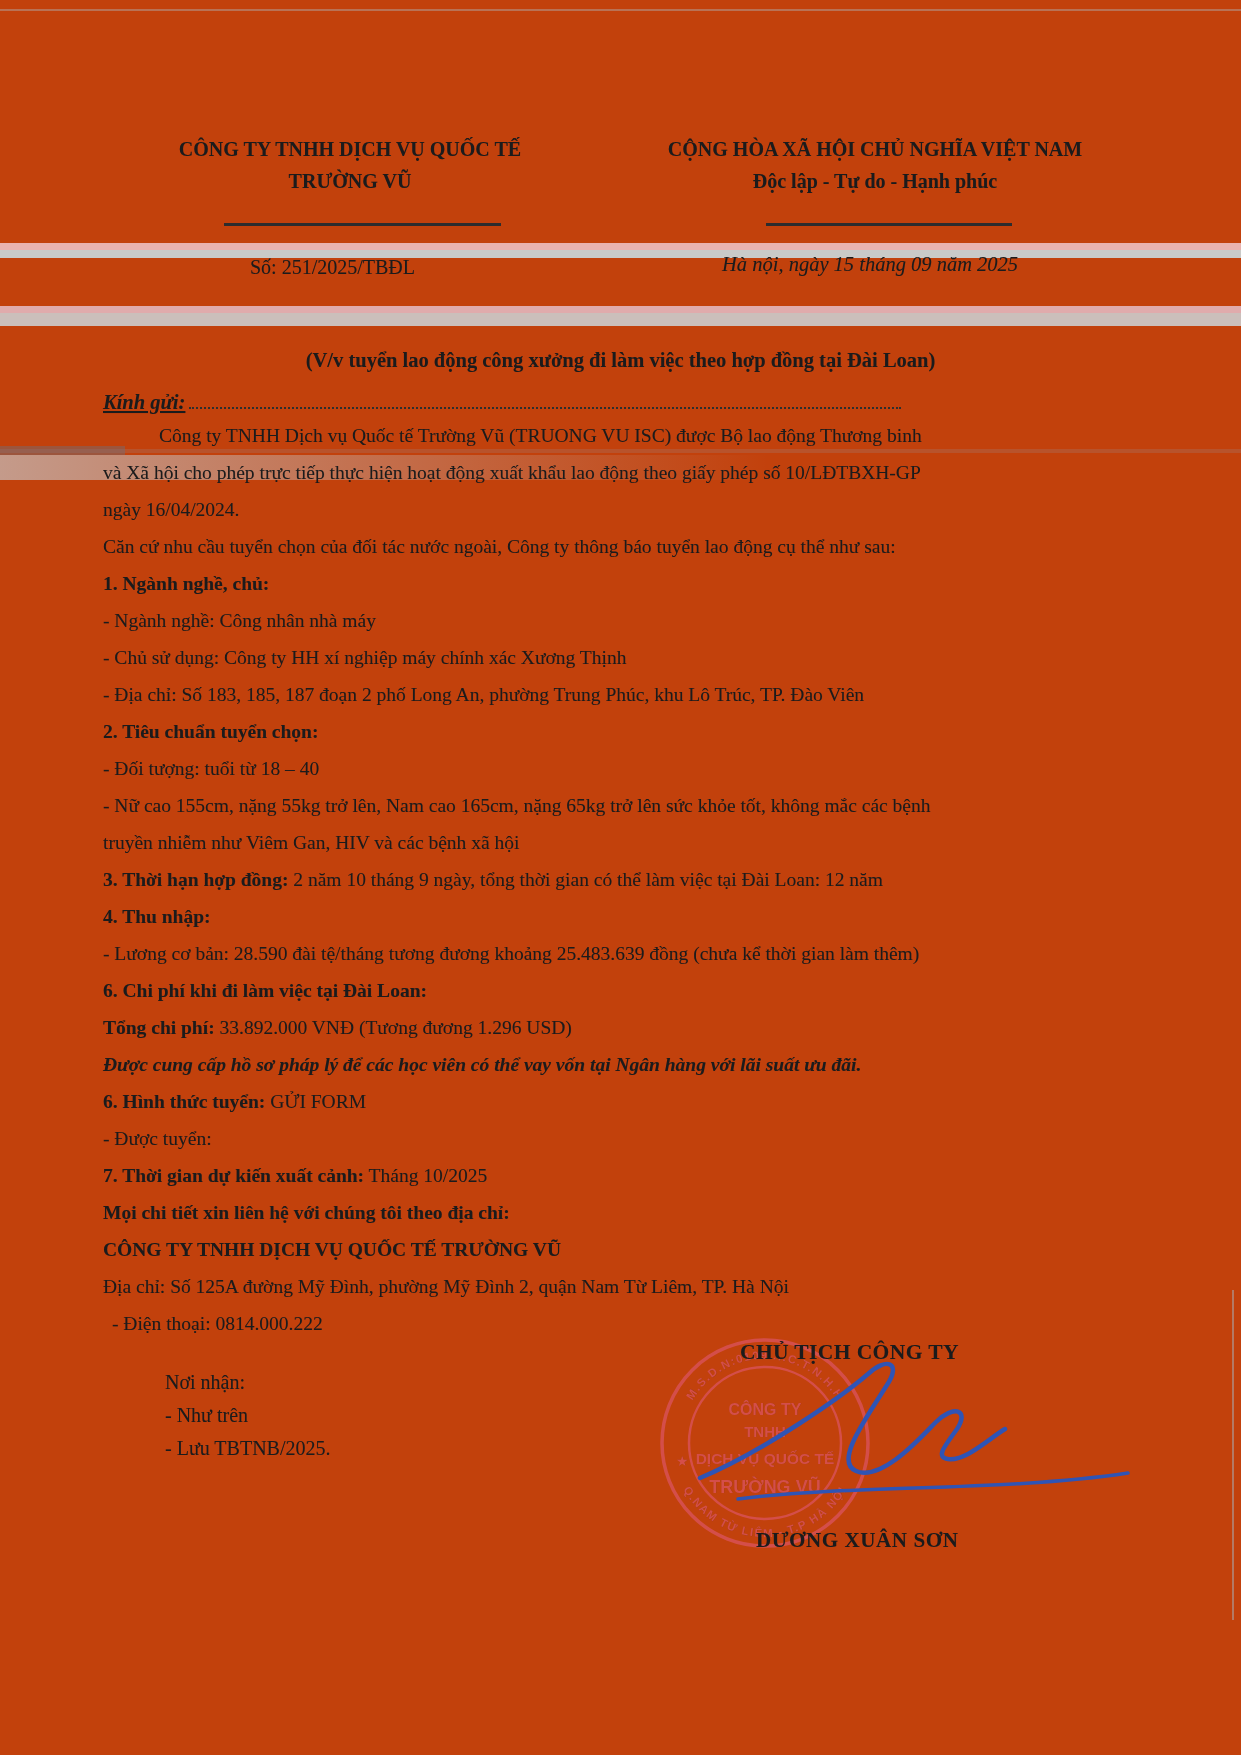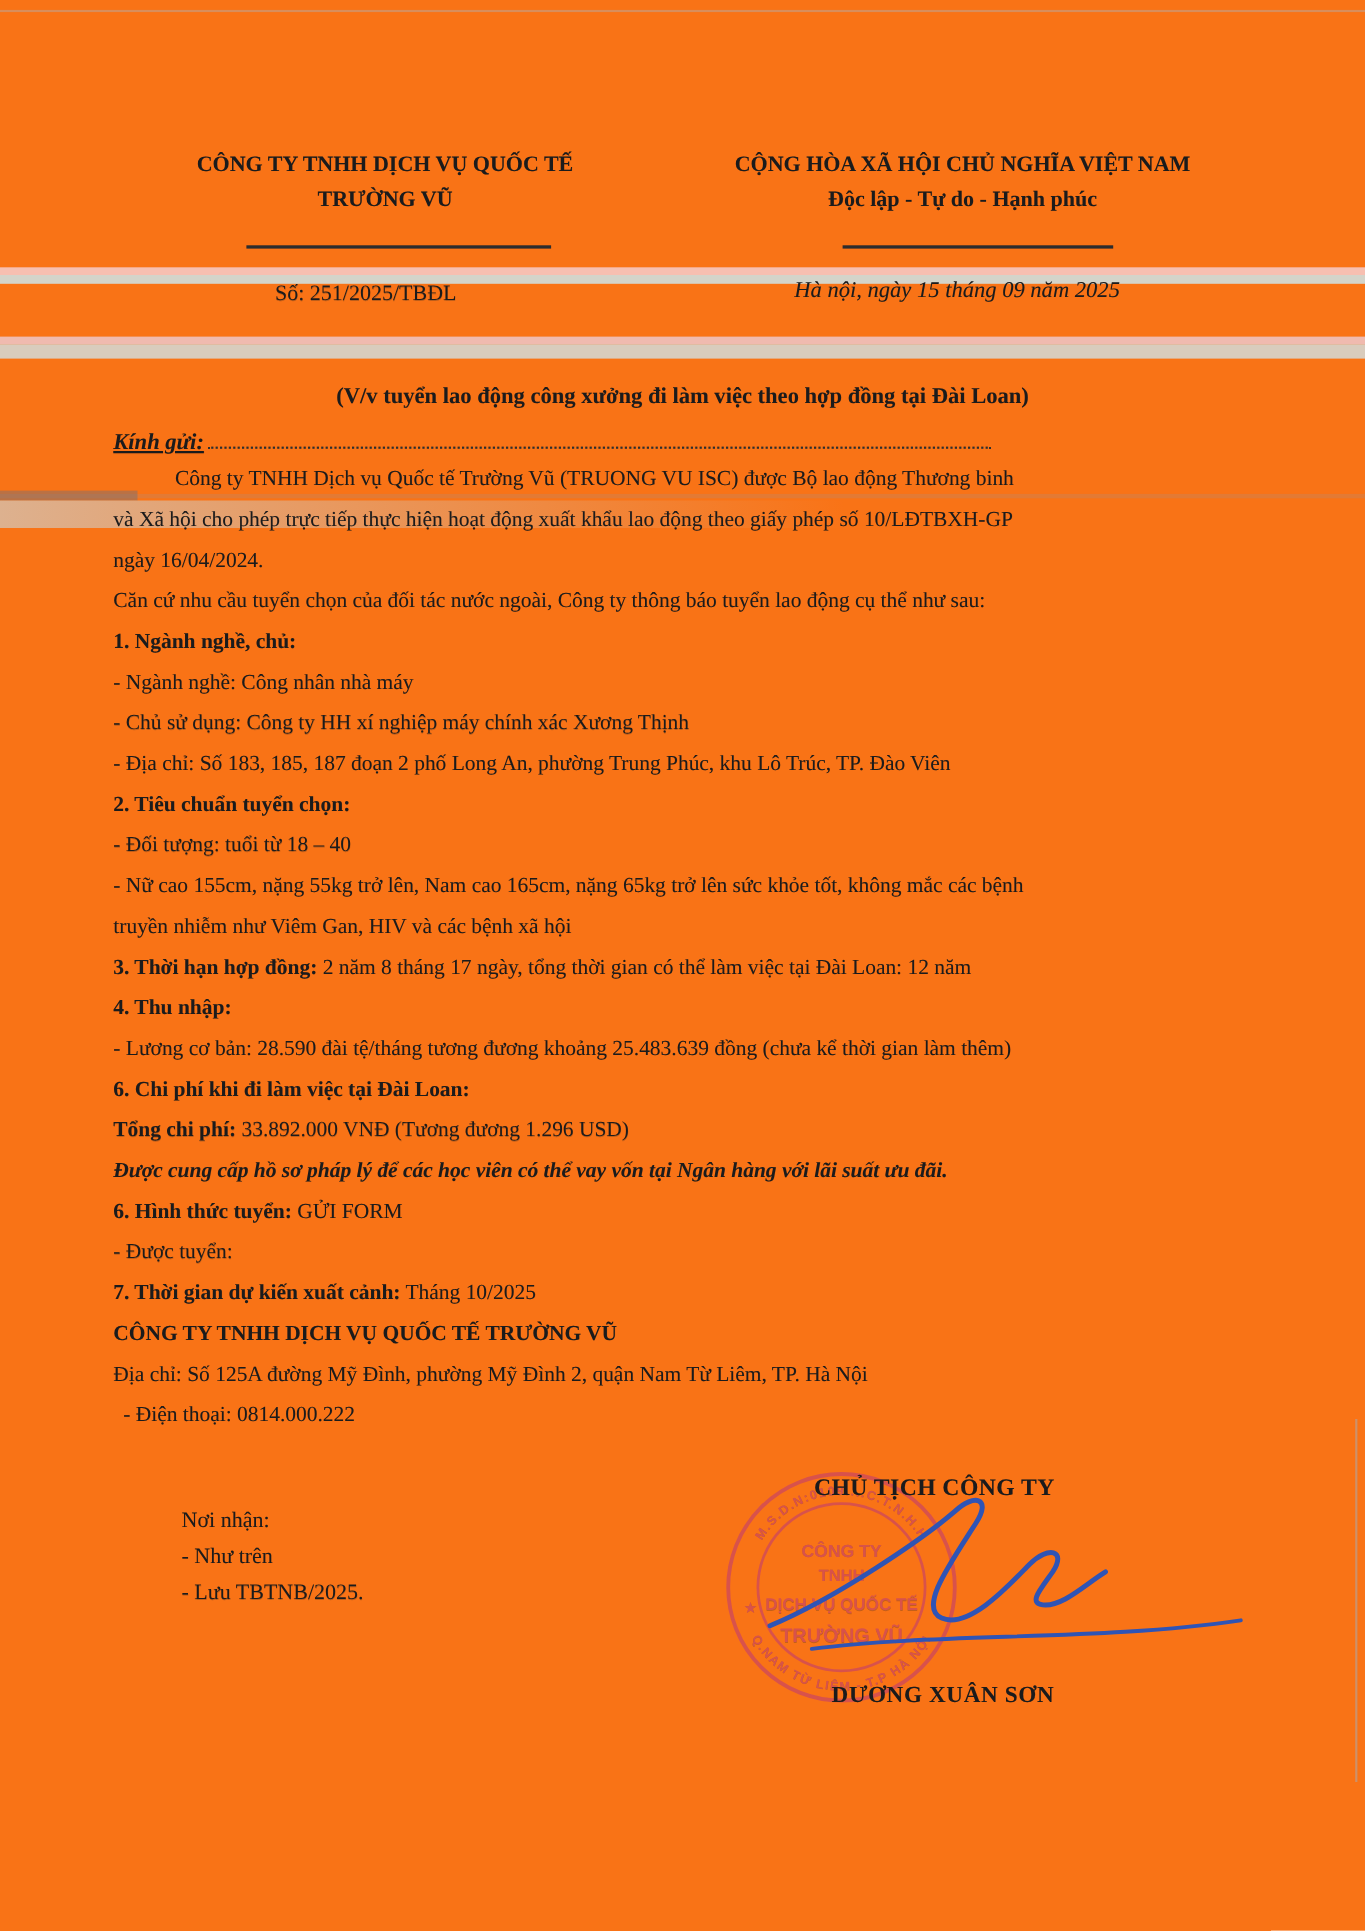--- a/index.html
+++ b/index.html
@@ -1,20 +1,20 @@
 <!DOCTYPE html>
 <html><head>
 <meta charset="utf-8">
 <style>
   html,body{margin:0;padding:0;}
   .page{
     position:relative;
     width:1241px;
     height:1755px;
-    background:#f97316;
+    background:#c2410c;
     font-family:"Liberation Serif","DejaVu Serif",serif;
     color:#1b1b1c;
     overflow:hidden;
     text-shadow:0.2px 0.2px 0.6px rgba(40,40,40,0.28);
   }
   
   .band{position:absolute;left:0;width:100%;z-index:0;}
   .band-topline{top:9px;height:2px;background:rgba(175,175,178,0.45);}
   .band-p1{top:243px;height:7px;background:rgba(246,216,230,0.75);}
   .band-c1{top:250px;height:8px;background:rgba(203,236,247,0.80);}
@@ -93,29 +93,30 @@
     <p class="ln"><span class="b"></span><span>ngày 16/04/2024.</span></p>
     <p class="ln"><span class="b"></span><span>Căn cứ nhu cầu tuyển chọn của đối tác nước ngoài, Công ty thông báo tuyển lao động cụ thể như sau:</span></p>
     <p class="ln"><span class="b">1. Ngành nghề, chủ:</span><span></span></p>
     <p class="ln"><span class="b"></span><span>- Ngành nghề: Công nhân nhà máy</span></p>
     <p class="ln"><span class="b"></span><span>- Chủ sử dụng: Công ty HH xí nghiệp máy chính xác Xương Thịnh</span></p>
     <p class="ln"><span class="b"></span><span>- Địa chỉ: Số 183, 185, 187 đoạn 2 phố Long An, phường Trung Phúc, khu Lô Trúc, TP. Đào Viên</span></p>
     <p class="ln"><span class="b">2. Tiêu chuẩn tuyển chọn:</span><span></span></p>
     <p class="ln"><span class="b"></span><span>- Đối tượng: tuổi từ 18 – 40</span></p>
     <p class="ln"><span class="b"></span><span>- Nữ cao 155cm, nặng 55kg trở lên, Nam cao 165cm, nặng 65kg trở lên sức khỏe tốt, không mắc các bệnh</span></p>
     <p class="ln"><span class="b"></span><span>truyền nhiễm như Viêm Gan, HIV và các bệnh xã hội</span></p>
-    <p class="ln"><span class="b">3. Thời hạn hợp đồng:</span><span> 2 năm 8 tháng 17 ngày, tổng thời gian có thể làm việc tại Đài Loan: 12 năm</span></p>
+    <p class="ln"><span class="b">3. Thời hạn hợp đồng:</span><span> 2 năm 10 tháng 9 ngày, tổng thời gian có thể làm việc tại Đài Loan: 12 năm</span></p>
     <p class="ln"><span class="b">4. Thu nhập:</span><span></span></p>
     <p class="ln"><span class="b"></span><span>- Lương cơ bản: 28.590 đài tệ/tháng tương đương khoảng 25.483.639 đồng (chưa kể thời gian làm thêm)</span></p>
     <p class="ln"><span class="b">6. Chi phí khi đi làm việc tại Đài Loan:</span><span></span></p>
     <p class="ln"><span class="b">Tổng chi phí:</span><span> 33.892.000 VNĐ (Tương đương 1.296 USD)</span></p>
     <p class="ln bi"><span>Được cung cấp hồ sơ pháp lý để các học viên có thể vay vốn tại Ngân hàng với lãi suất ưu đãi.</span></p>
     <p class="ln"><span class="b">6. Hình thức tuyển:</span><span> GỬI FORM</span></p>
     <p class="ln"><span class="b"></span><span>- Được tuyển:</span></p>
     <p class="ln"><span class="b">7. Thời gian dự kiến xuất cảnh:</span><span> Tháng 10/2025</span></p>
+    <p class="ln"><span class="b">Mọi chi tiết xin liên hệ với chúng tôi theo địa chỉ:</span><span></span></p>
     <p class="ln"><span class="b">CÔNG TY TNHH DỊCH VỤ QUỐC TẾ TRƯỜNG VŨ</span><span></span></p>
     <p class="ln"><span class="b"></span><span>Địa chỉ: Số 125A đường Mỹ Đình, phường Mỹ Đình 2, quận Nam Từ Liêm, TP. Hà Nội</span></p>
     <p class="ln pad"><span class="b"></span><span>- Điện thoại: 0814.000.222</span></p>
   </div>
 
   <div class="recipients">
     <div>Nơi nhận:</div>
     <div>- Như trên</div>
     <div>- Lưu TBTNB/2025.</div>
   </div>

